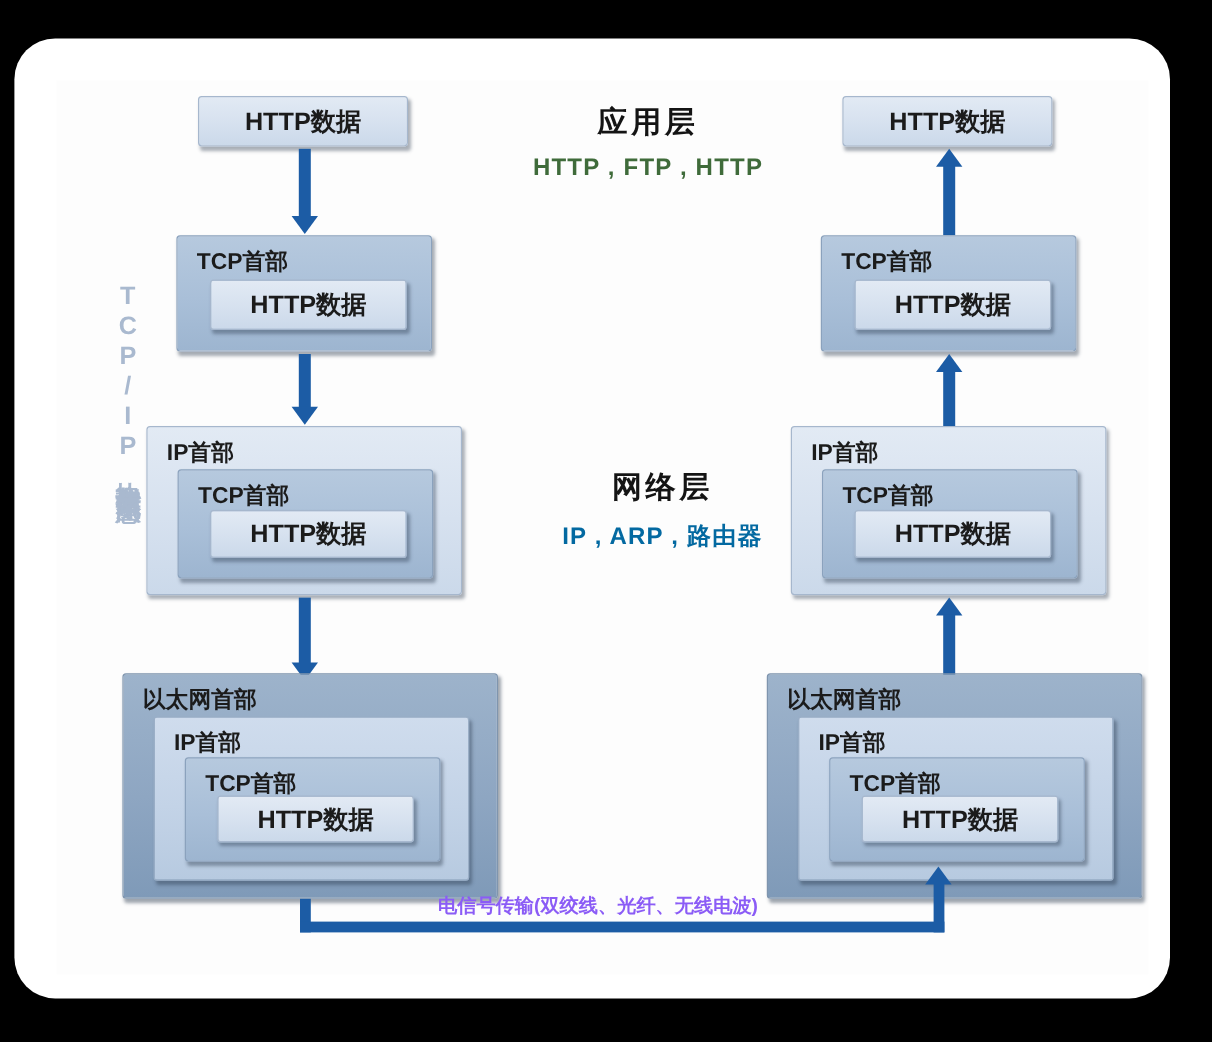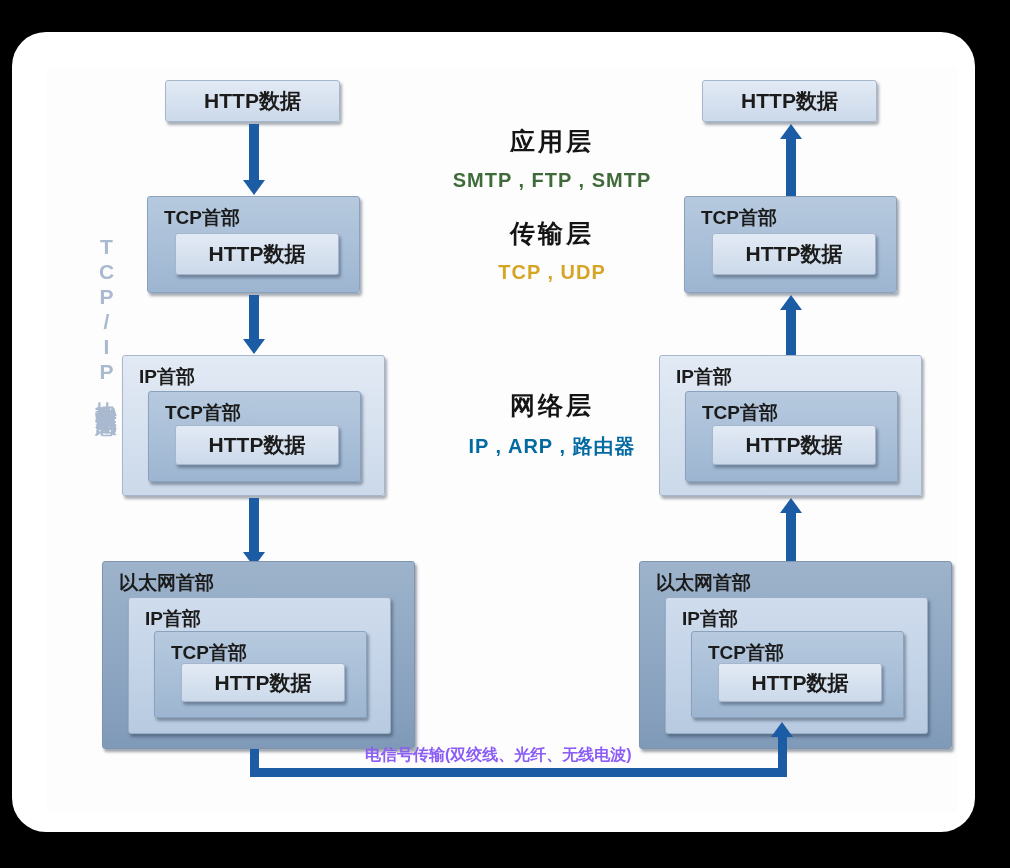--- a/index.html
+++ b/index.html
@@ -154,29 +154,25 @@
           <div class="lbl lbl-tl">IP首部</div>
           <div class="pbox sh2" style="left:25px;top:33px;width:213px;height:87px;">
             <div class="lbl lbl-tl">TCP首部</div>
             <div class="pbox sh3" style="left:26px;top:31px;width:164px;height:39px;">
               <div class="lbl lbl-ctr">HTTP数据</div>
             </div>
           </div>
         </div>
       </div>
 
-      <div class="layer" style="left:355px;top:18px;margin-top:40px;">
+      <div class="layer" style="left:343px;top:18px;">
         <div class="name">应用层</div>
-        <div class="protos" style="color:#3f6b3a;">SMTP , FTP , SMTP</div>
+        <div class="protos" style="color:#3f6b3a;">HTTP , FTP , HTTP</div>
       </div>
 
-      <div class="layer" style="left:355px;top:150px;">
-        <div class="name">传输层</div>
-        <div class="protos" style="color:#d7a525;">TCP , UDP</div>
-      </div>
 
       <div class="layer" style="left:355px;top:322px;">
         <div class="name">网络层</div>
         <div class="protos" style="color:#0369a1;">IP , ARP , 路由器</div>
       </div>
 
 
       <div class="arrow" style="left:0;top:0;width:910px;height:745px;pointer-events:none;">
 
         <div class="shaft" style="left:203px;top:682px;width:9px;height:28px;"></div>

